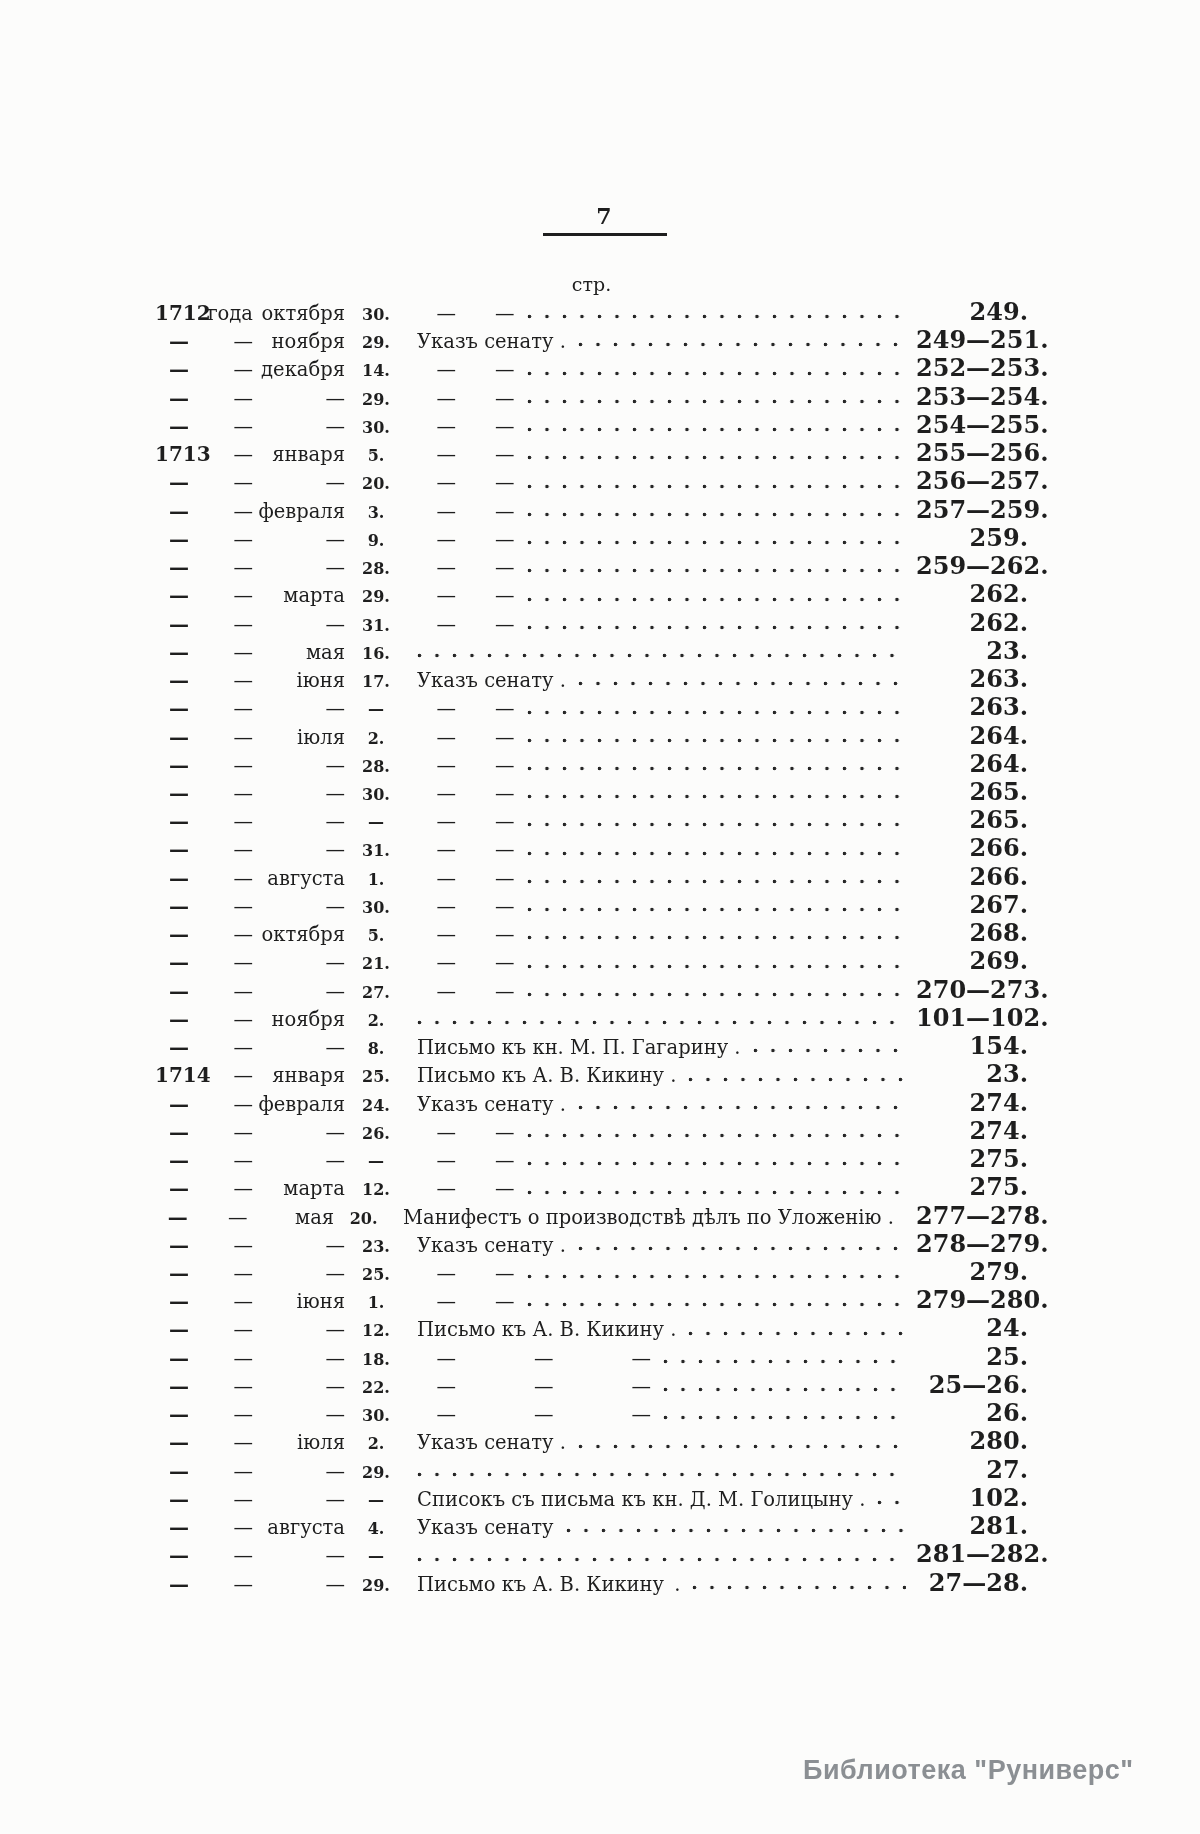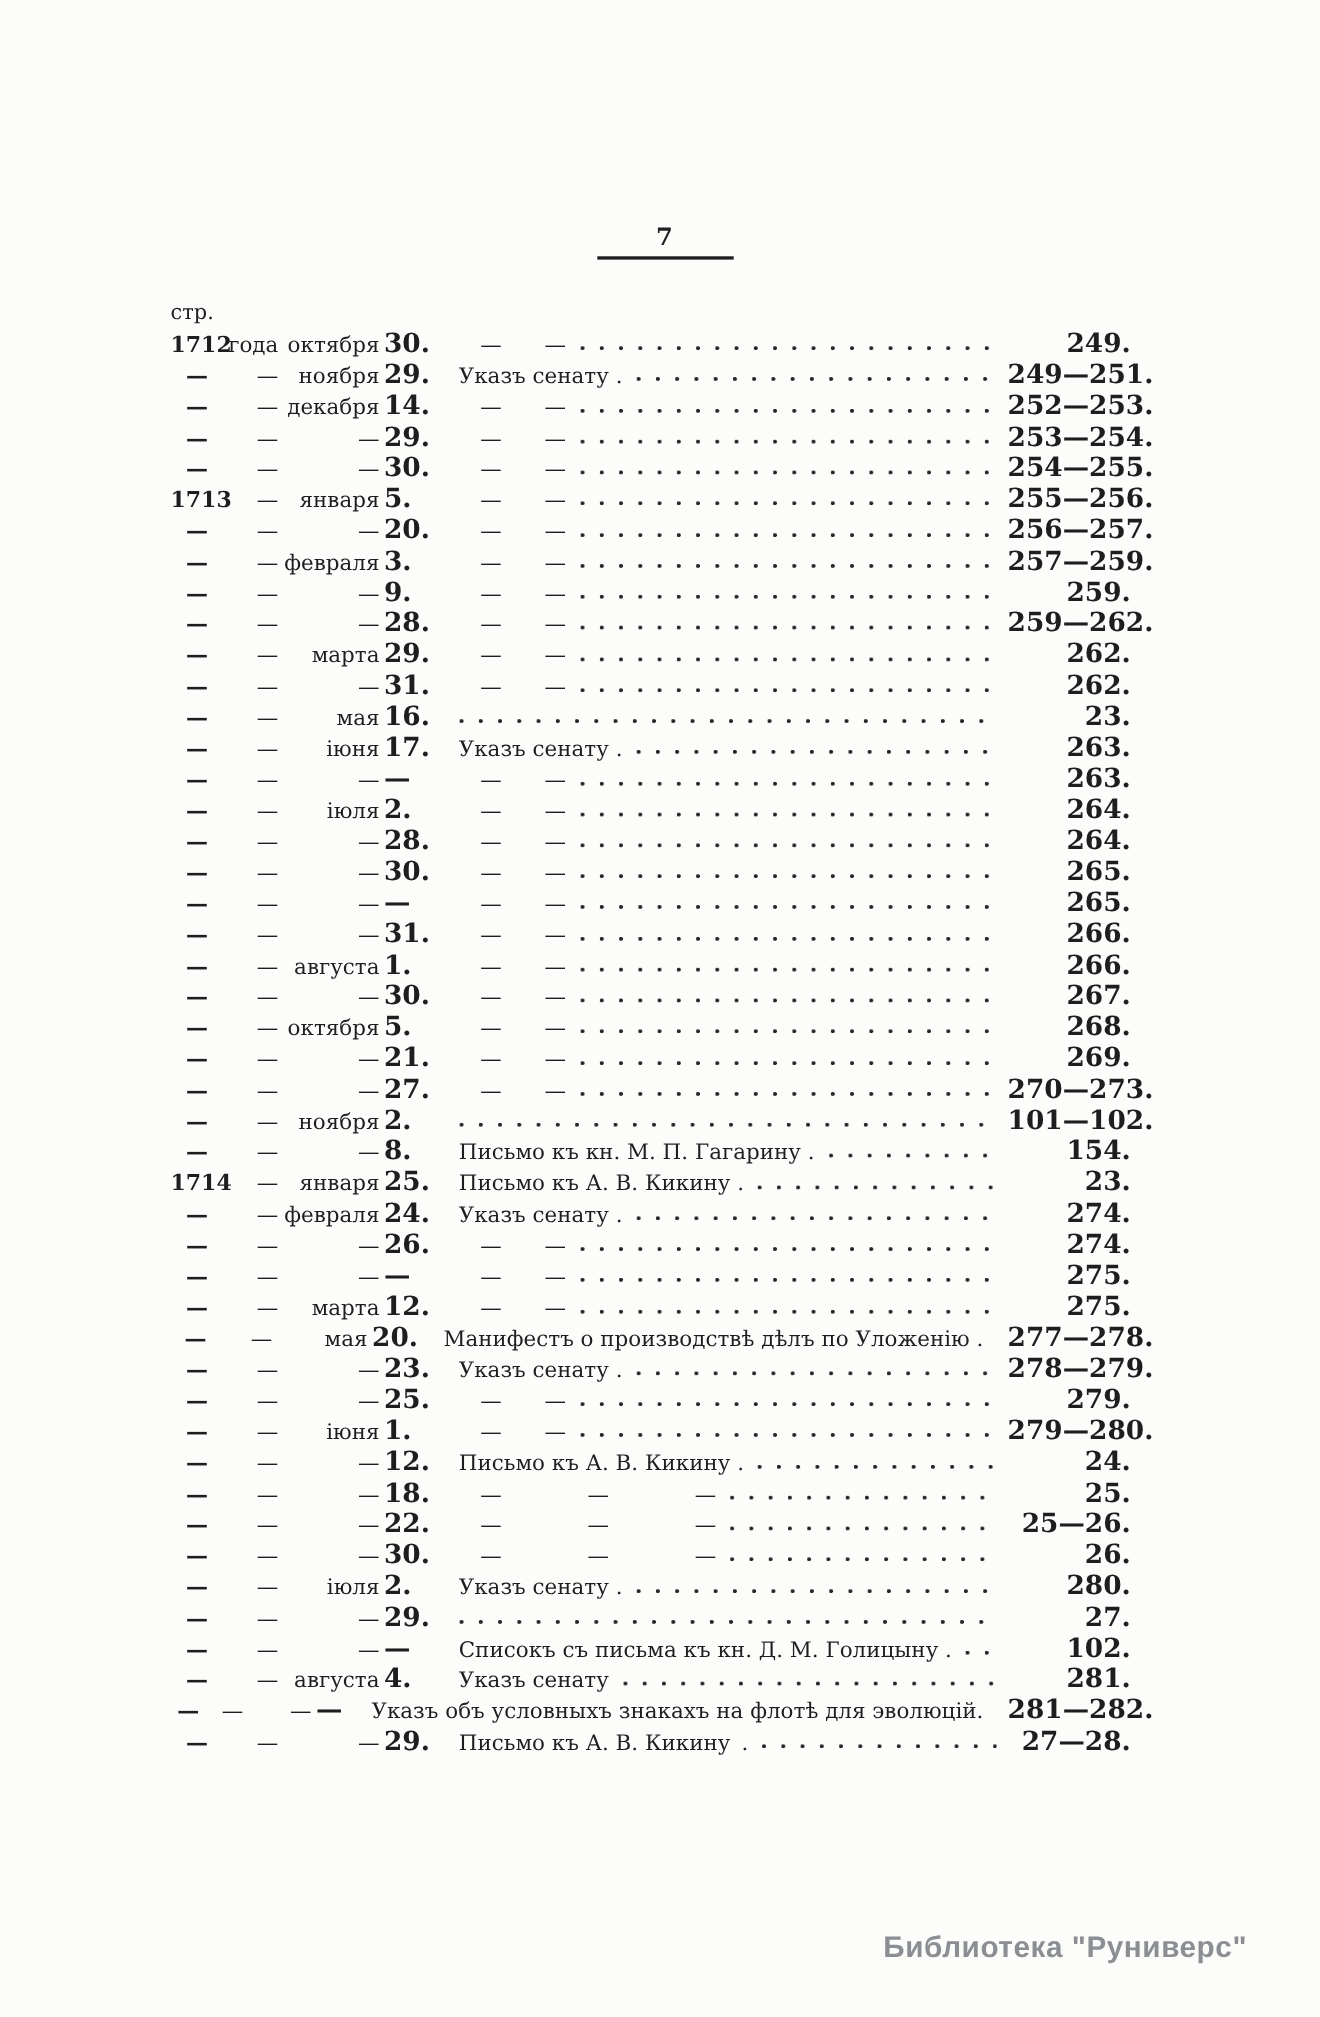--- a/index.html
+++ b/index.html
@@ -32,33 +32,33 @@
     position:absolute;top:233px;left:543px;
     width:124px;height:3px;background:var(--ink);
   }
   
   .toc{
     position:absolute;left:155px;top:270px;width:875px;
     font-size:19.5px;
   }
   .str-row{
     height:28px;line-height:28px;
-    text-align:left;padding-right:2px;
+    text-align:center;padding-right:2px;
     font-size:19px;
   }
   .row{
     display:flex;align-items:baseline;
     height:var(--rh);line-height:var(--rh);
     white-space:nowrap;
   }
   .c{display:inline-block;}
   .c-year{width:48px;text-align:center;font-weight:bold;font-size:20px;}
   .c-goda{width:50px;text-align:right;}
   .c-month{width:92px;text-align:right;padding-right:4px;}
-  .c-day{width:54px;text-align:left;padding-right:2px;font-weight:bold;font-size:24px;}
+  .c-day{width:54px;text-align:center;padding-right:2px;font-weight:bold;font-size:16px;}
   .c-title{margin-left:12px;white-space:pre;}
   .leader{
     flex:1 1 auto;min-width:0;
     align-self:flex-end;
     height:5px;
     margin:0 10px 7px 12px;
     background-image:radial-gradient(circle at 2.5px 2.5px, #262626 1.5px, rgba(0,0,0,0) 2.1px);
     background-size:17.5px 5px;
     background-repeat:repeat-x;
     background-position:left bottom;
@@ -478,21 +478,20 @@
     <span class="c c-day">4.</span>
     <span class="c c-title">Указъ сенату</span>
     <span class="leader"></span>
     <span class="c c-page">281.</span>
   </div>
         <div class="row">
     <span class="c c-year">—</span>
     <span class="c c-goda">—</span>
     <span class="c c-month">—</span>
     <span class="c c-day">—</span>
-    <span class="c c-title">Указъ объ условныхъ знакахъ на флотѣ для эволюцій.</span>
     <span class="leader"></span>
     <span class="c c-page">281—282.</span>
   </div>
         <div class="row">
     <span class="c c-year">—</span>
     <span class="c c-goda">—</span>
     <span class="c c-month">—</span>
     <span class="c c-day">29.</span>
     <span class="c c-title">Письмо къ А. В. Кикину  .</span>
     <span class="leader"></span>

